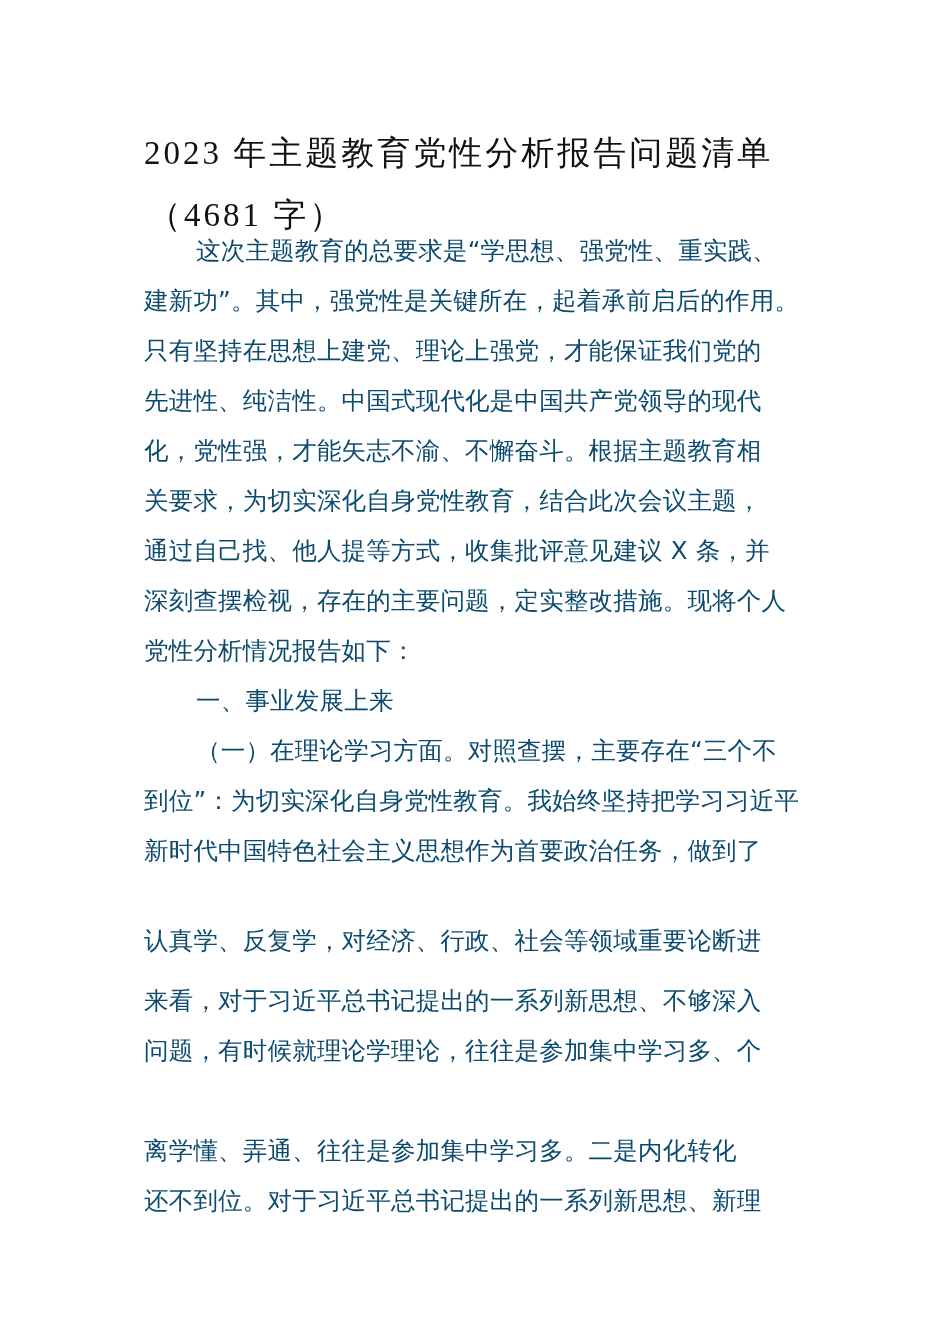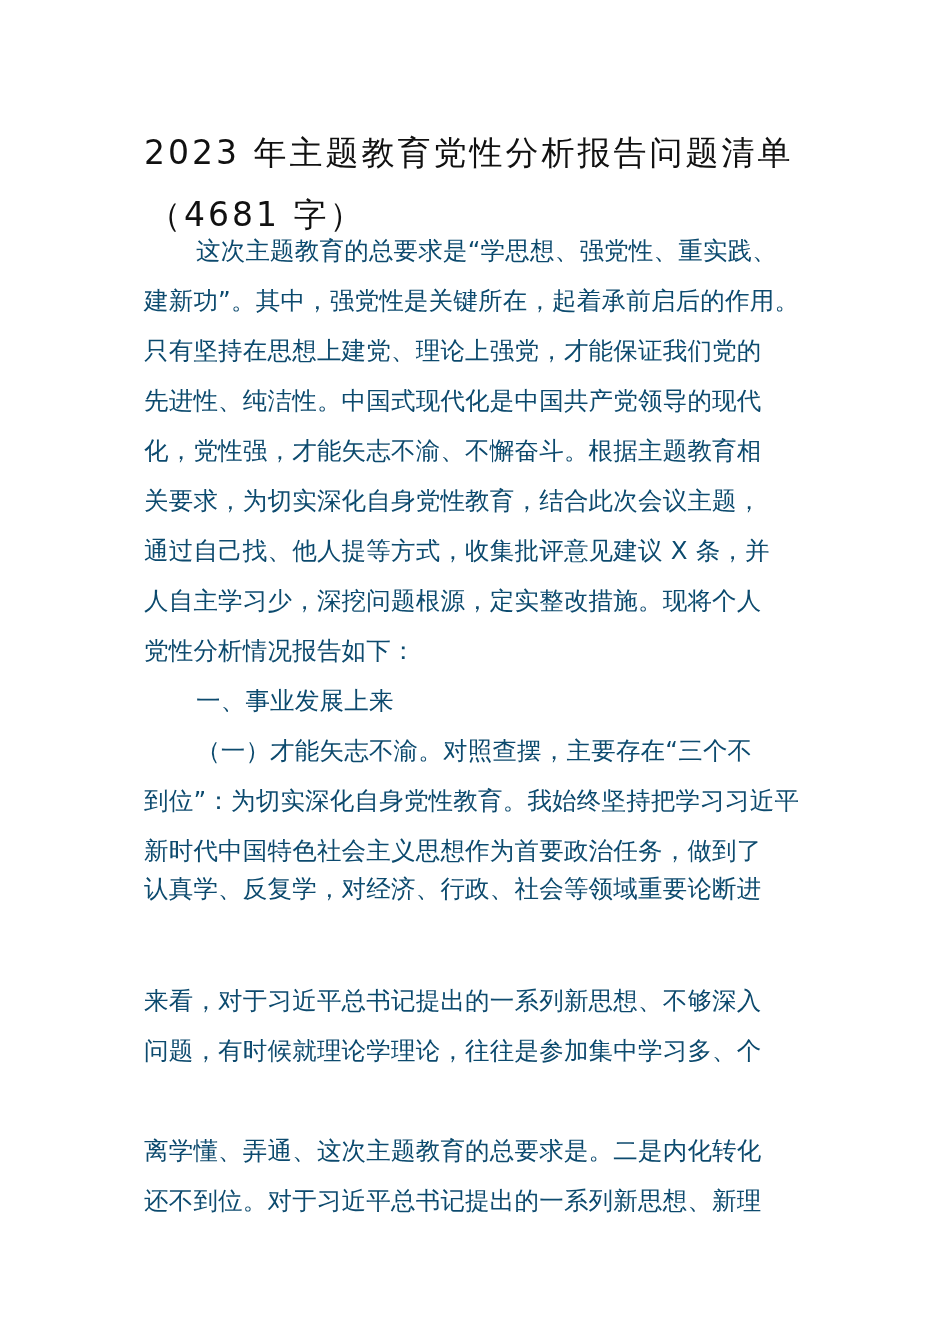--- a/index.html
+++ b/index.html
@@ -1,41 +1,41 @@
 <!DOCTYPE html>
 <html><head>
 <meta charset="utf-8">
 <style>
   html, body { margin: 0; padding: 0; background: #ffffff; }
   body { width: 950px; height: 1344px; position: relative; overflow: hidden;
          font-family: "DejaVu Sans", "Liberation Sans", sans-serif; color: #111111; }
   .page { position: absolute; left: 0; top: 0; width: 950px; height: 1344px; background: #fff; }
-  .title { position: absolute; left: 144px; width: 680px; font-size: 33px; letter-spacing: 3px; line-height: 46px; white-space: nowrap; color: #111; }
+  .title { position: absolute; left: 144px; width: 680px; font-size: 33px; letter-spacing: 3px; line-height: 46px; white-space: nowrap; color: #111; font-family: Liberation Serif, serif; }
   .title.l1 { top: 130px; }
   .title.l2 { top: 192px; left: 148px; }
   .line { position: absolute; left: 144px; width: 680px; font-size: 24.5px; line-height: 34px; white-space: nowrap; color: #0c4a6e; letter-spacing: 0.2px; }
 </style>
 </head>
 <body>
 
 <div class="page">
   <div class="title l1">2023 年主题教育党性分析报告问题清单</div>
   <div class="title l2">（4681 字）</div>
 
   <div class="line" style="top:234px;left:196px">这次主题教育的总要求是“学思想、强党性、重实践、</div>
   <div class="line" style="top:284px">建新功”。其中，强党性是关键所在，起着承前启后的作用。</div>
   <div class="line" style="top:334px">只有坚持在思想上建党、理论上强党，才能保证我们党的</div>
   <div class="line" style="top:384px">先进性、纯洁性。中国式现代化是中国共产党领导的现代</div>
   <div class="line" style="top:434px">化，党性强，才能矢志不渝、不懈奋斗。根据主题教育相</div>
   <div class="line" style="top:534px">通过自己找、他人提等方式，收集批评意见建议 X 条，并</div>
   <div class="line" style="top:484px">关要求，为切实深化自身党性教育，结合此次会议主题，</div>
-  <div class="line" style="top:584px">人自主学习少，深挖问题根源，定实整改措施。现将个人</div>
+  <div class="line" style="top:584px">深刻查摆检视，存在的主要问题，定实整改措施。现将个人</div>
   <div class="line" style="top:634px">党性分析情况报告如下：</div>
   <div class="line" style="top:684px;left:196px">一、事业发展上来</div>
-  <div class="line" style="top:734px;left:196px">（一）才能矢志不渝。对照查摆，主要存在“三个不</div>
+  <div class="line" style="top:734px;left:196px">（一）在理论学习方面。对照查摆，主要存在“三个不</div>
   <div class="line" style="top:784px">到位”：为切实深化自身党性教育。我始终坚持把学习习近平</div>
   <div class="line" style="top:834px">新时代中国特色社会主义思想作为首要政治任务，做到了</div>
-  <div class="line" style="top:872px">认真学、反复学，对经济、行政、社会等领域重要论断进</div>
+  <div class="line" style="top:924px">认真学、反复学，对经济、行政、社会等领域重要论断进</div>
   <div class="line" style="top:984px">来看，对于习近平总书记提出的一系列新思想、不够深入</div>
   <div class="line" style="top:1034px">问题，有时候就理论学理论，往往是参加集中学习多、个</div>
-  <div class="line" style="top:1134px">离学懂、弄通、这次主题教育的总要求是。二是内化转化</div>
+  <div class="line" style="top:1134px">离学懂、弄通、往往是参加集中学习多。二是内化转化</div>
   <div class="line" style="top:1184px">还不到位。对于习近平总书记提出的一系列新思想、新理</div>
 </div>
 
 </body></html>

